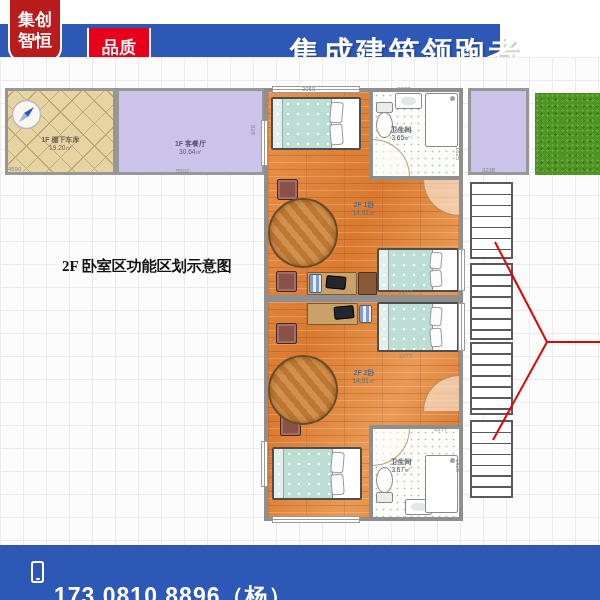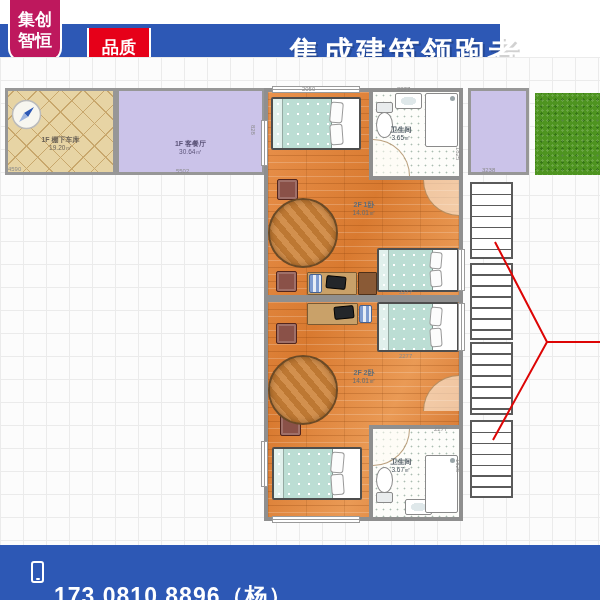--- a/index.html
+++ b/index.html
@@ -9,21 +9,21 @@
 
   
   .bluebar{background:#2d58b5;}
   .header{left:0;top:0;width:500px;height:57px;margin-top:24px;}
   .brand-title{left:245px;top:0;width:320px;height:57px;line-height:57px;text-align:center;
     color:#fff;font-size:31px;font-weight:800;letter-spacing:2px;
     text-shadow:2px 2px 0 rgba(0,0,0,.18);white-space:nowrap;}
   .badge{top:0;color:#fff;font-weight:800;font-size:17px;line-height:1.25;text-align:center;
     padding-top:9px;border-radius:0 0 14px 14px;
     border-left:2px solid #fff;border-right:2px solid #fff;border-bottom:2px solid #fff;}
-  .badge1{left:8px;width:54px;height:62px;background:#be185d;}
+  .badge1{left:8px;width:54px;height:62px;background:#b91c1c;}
   .badge2{left:87px;width:64px;height:68px;background:#e60019;margin-top:28px;}
   .footer{left:0;top:545px;width:600px;height:55px;}
   .phone-txt{left:54px;top:0;height:55px;line-height:55px;color:#fff;font-size:23px;font-weight:700;letter-spacing:1px;margin-top:24px;}
   .phone-ic{left:31px;top:16px;width:13px;height:22px;border:2px solid #fff;border-radius:3px;}
   .phone-ic i{position:absolute;left:50%;bottom:1px;width:4px;height:2px;margin-left:-2px;background:#fff;border-radius:1px;}
 
   
   .canvas{left:0;top:57px;width:600px;height:488px;background-color:#fcfcfc;
     background-image:linear-gradient(#ebebeb 1px,transparent 1px),
                      linear-gradient(90deg,#ebebeb 1px,transparent 1px);
@@ -124,20 +124,21 @@
   <div>集创</div>
   <div>智恒</div>
 </div>
 <div class="abs badge badge2">
   <div>品质</div>
   <div>专业</div>
 </div>
 
 <div class="abs canvas">
 
+  <div class="abs caption">2F 卧室区功能区划示意图</div>
 
   <div class="abs wall terrace">
     <svg class="abs" style="left:3px;top:8px" width="31" height="31" viewBox="0 0 31 31">
       <circle cx="15.5" cy="15.5" r="14" fill="#f7f6f0" stroke="#bbb" stroke-width="1.5"></circle>
       <polygon points="23,8 13,14 17,18" fill="#2d58b5"></polygon>
       <polygon points="8,23 13,14 17,18" fill="#9db4df"></polygon>
     </svg>
     <div class="abs roomlabel" style="left:0;right:0;top:44px">
       <div class="l1">1F 棚下车库</div>
       <div class="l2">19.20㎡</div>

